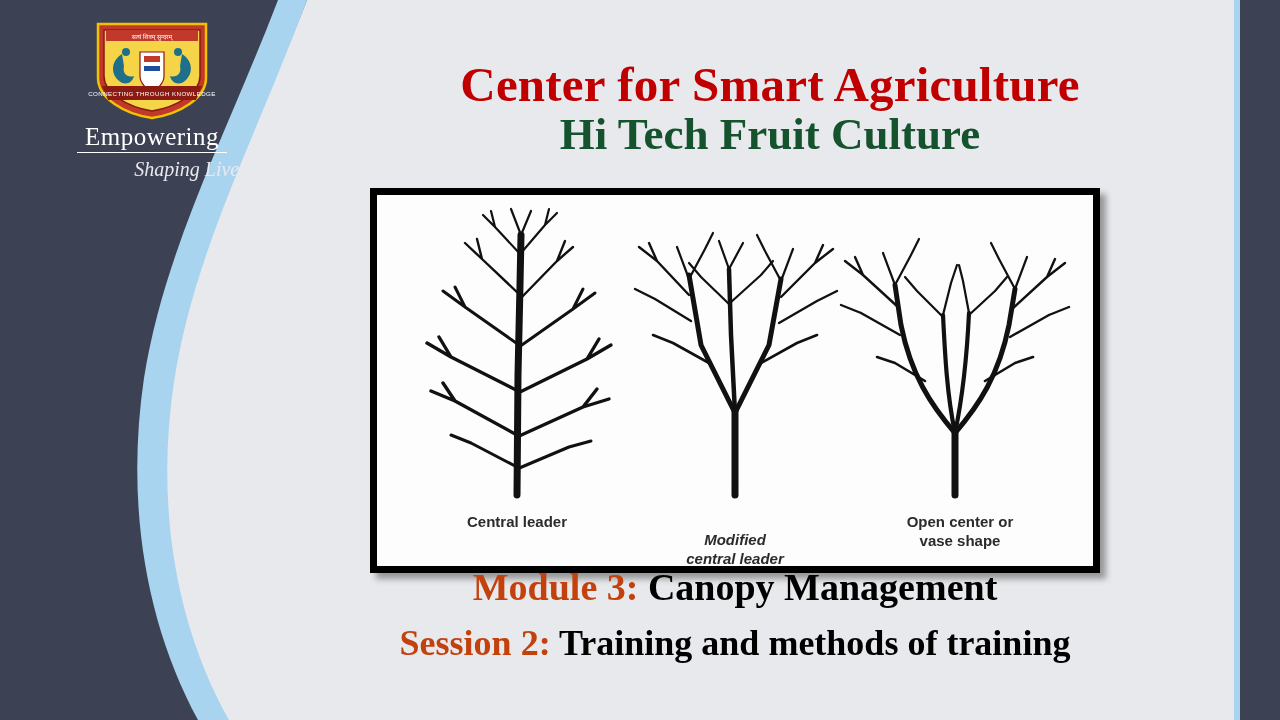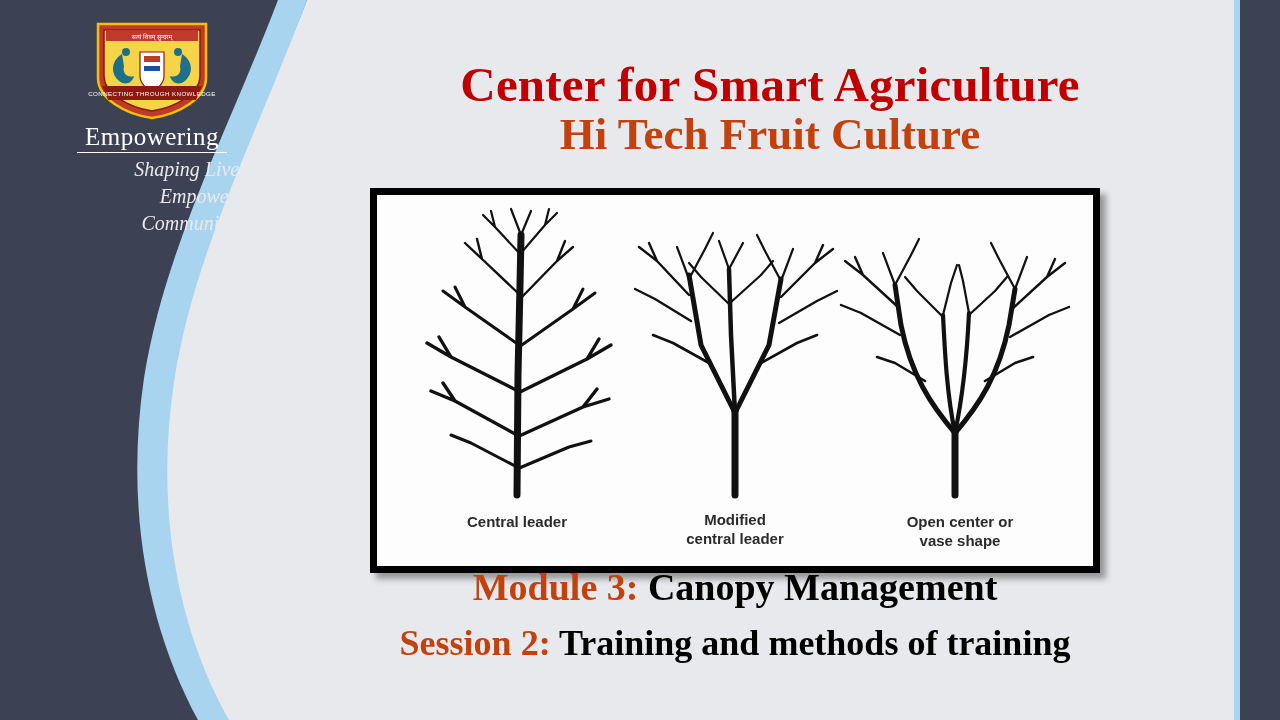--- a/index.html
+++ b/index.html
@@ -78,21 +78,21 @@
     color: #c00000;
     letter-spacing: 0.2px;
   }
   .title-2 {
     position: absolute;
     left: 330px; top: 108px; width: 880px;
     text-align: center;
     font-family: "Liberation Serif", serif;
     font-weight: bold;
     font-size: 45px;
-    color: #c2410c;
+    color: #14532d;
   }
   
   .figure-frame {
     position: absolute;
     left: 370px; top: 172px;
     width: 730px; height: 385px;
     background: #ffffff;
     border: 7px solid #000000;
     box-shadow: 6px 6px 6px rgba(0,0,0,0.35);
     margin-top: 16px;
@@ -171,21 +171,20 @@
         <path d="M14,66 L114,66 L108,80 L20,80 Z" fill="#8b1a10"></path>
         <text x="64" y="76" font-family="'Liberation Sans',sans-serif" font-size="6.2" fill="#ffffff" text-anchor="middle" letter-spacing="0.4">CONNECTING THROUGH KNOWLEDGE</text>
       </svg>
     </div>
     <div class="university-name">
       <div>Empowering</div>
       <div class="rule"></div>
     </div>
     <div class="tagline">
       <div>Shaping Lives...</div>
-      <div>Empowering Communities...</div>
     </div>
   </div>
 
   <div class="title-1">Center for Smart Agriculture</div>
   <div class="title-2">Hi Tech Fruit Culture</div>
 
   <div class="figure-frame">
     <div class="figure-inner">
       <svg width="716" height="371" viewBox="0 0 716 371">
         <g stroke="#111111" fill="none" stroke-linecap="round">
@@ -244,21 +243,21 @@
             <path d="M-30,186 L-60,168 M-60,168 L-78,162" stroke-width="2.6"></path>
             <path d="M30,186 L60,168 M60,168 L78,162" stroke-width="2.6"></path>
           </g>
         </g>
       </svg>
 
       <div class="tree-caption" style="left: 40px; top: 318px; width: 200px;">
         <div>Central leader</div>
         <div></div>
       </div>
-      <div class="tree-caption" style="left: 258px; top: 316px; width: 200px;">
+      <div class="tree-caption" style="left: 258px; top: 336px; width: 200px; font-style: italic;">
         <div>Modified</div>
         <div>central leader</div>
       </div>
       <div class="tree-caption" style="left: 478px; top: 318px; width: 210px;">
         <div>Open center or</div>
         <div>vase shape</div>
       </div>
     </div>
   </div>
 

